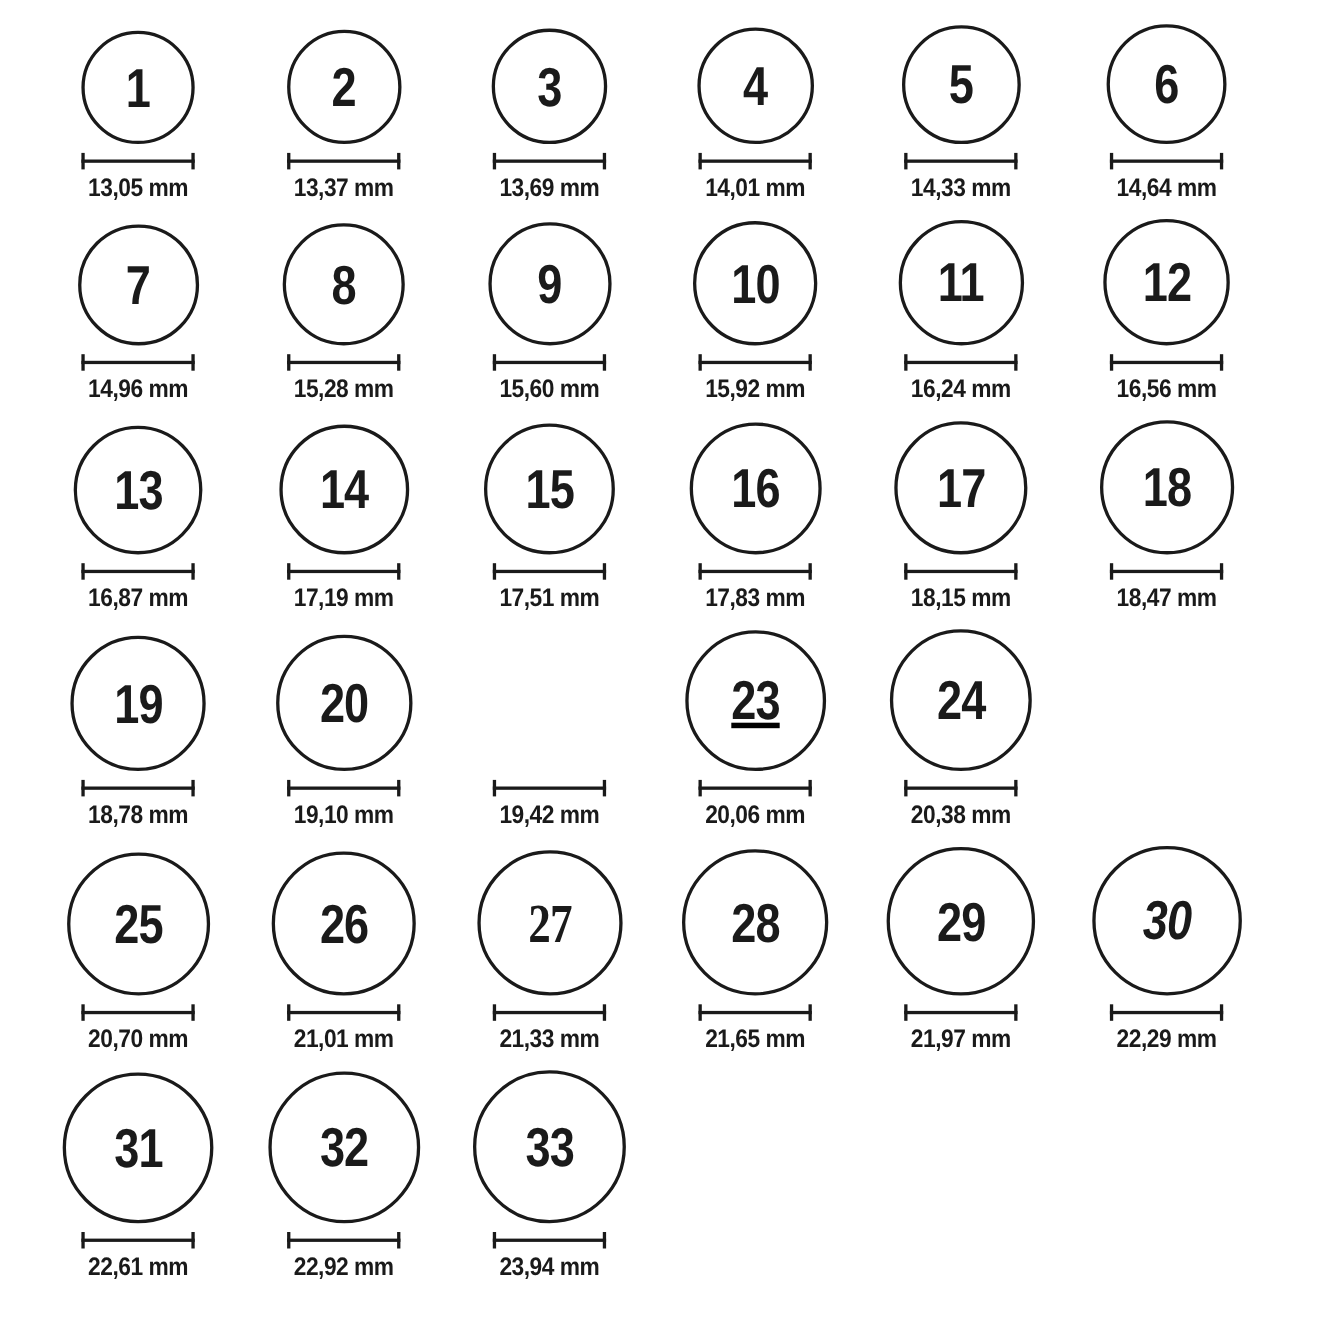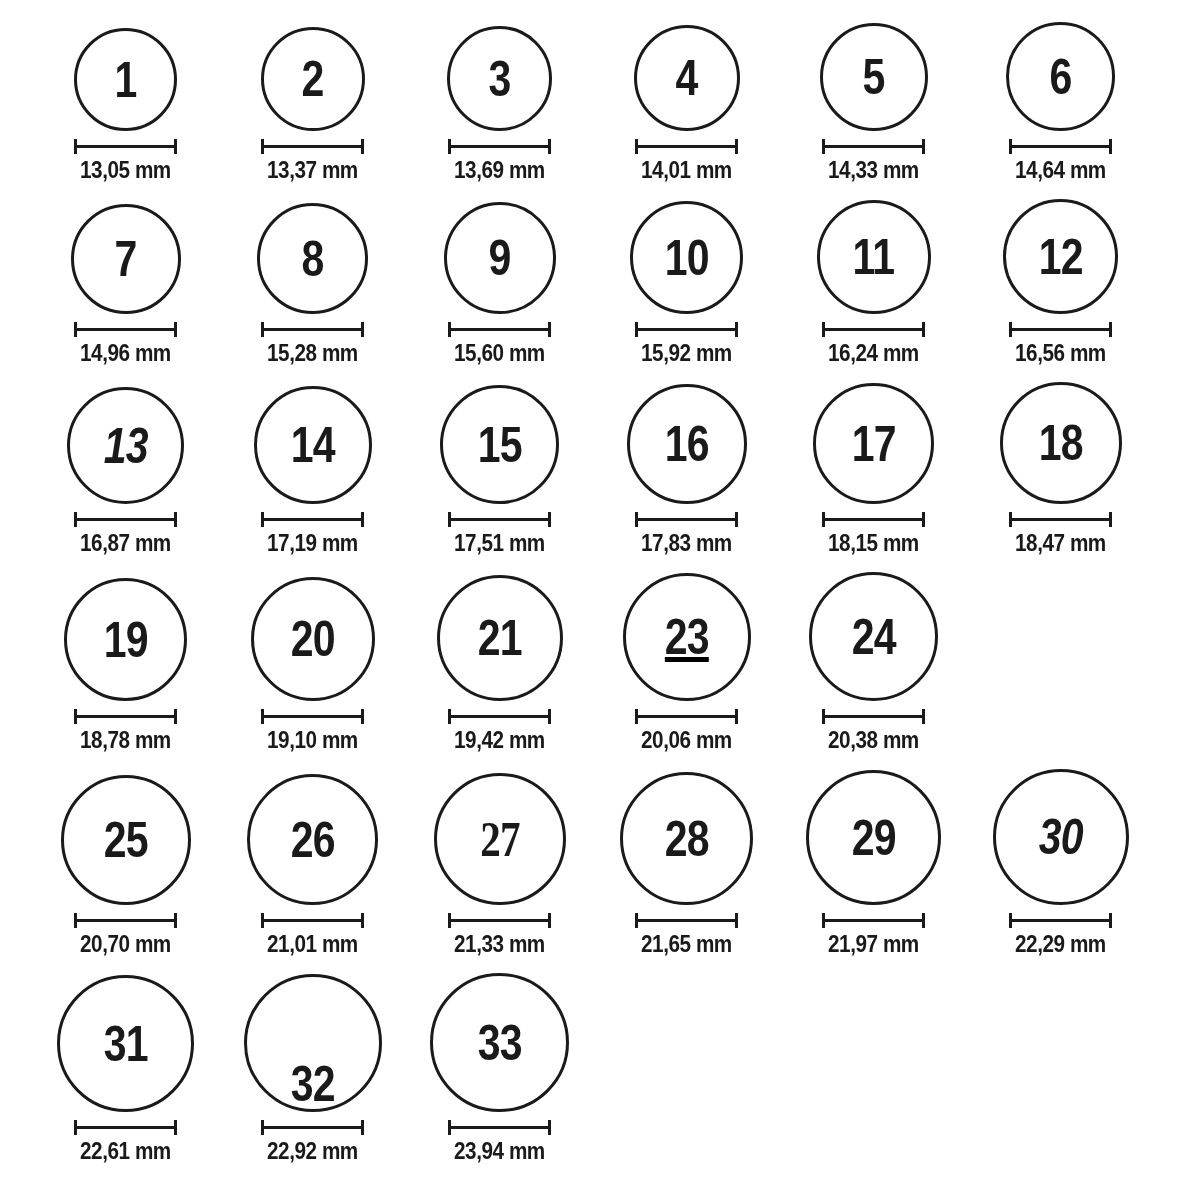--- a/index.html
+++ b/index.html
@@ -222,21 +222,21 @@
     <div class="dim-line">
       <span class="dim-tick left"></span>
       <span class="dim-bar"></span>
       <span class="dim-tick right"></span>
     </div>
     <div class="dim-label">16,56 mm</div>
   </div>
 </div>
     <div class="ring-row">
   <div class="ring-cell">
-    <div class="ring-circle" style="width: 117px; height: 117px; font-style: italic;">
+    <div class="ring-circle" style="width: 117px; height: 117px;">
       <span class="ring-num">13</span>
     </div>
     <div class="dim-line">
       <span class="dim-tick left"></span>
       <span class="dim-bar"></span>
       <span class="dim-tick right"></span>
     </div>
     <div class="dim-label">16,87 mm</div>
   </div>
 
@@ -319,23 +319,20 @@
     </div>
     <div class="dim-line">
       <span class="dim-tick left"></span>
       <span class="dim-bar"></span>
       <span class="dim-tick right"></span>
     </div>
     <div class="dim-label">19,10 mm</div>
   </div>
 
   <div class="ring-cell">
-    <div class="ring-circle" style="width: 126px; height: 126px;">
-      <span class="ring-num">21</span>
-    </div>
     <div class="dim-line">
       <span class="dim-tick left"></span>
       <span class="dim-bar"></span>
       <span class="dim-tick right"></span>
     </div>
     <div class="dim-label">19,42 mm</div>
   </div>
 
 
   <div class="ring-cell">
@@ -442,21 +439,21 @@
     </div>
     <div class="dim-line">
       <span class="dim-tick left"></span>
       <span class="dim-bar"></span>
       <span class="dim-tick right"></span>
     </div>
     <div class="dim-label">22,61 mm</div>
   </div>
 
   <div class="ring-cell">
-    <div class="ring-circle" style="width: 138px; height: 138px; align-items: flex-end;">
+    <div class="ring-circle" style="width: 138px; height: 138px;">
       <span class="ring-num">32</span>
     </div>
     <div class="dim-line">
       <span class="dim-tick left"></span>
       <span class="dim-bar"></span>
       <span class="dim-tick right"></span>
     </div>
     <div class="dim-label">22,92 mm</div>
   </div>
 

